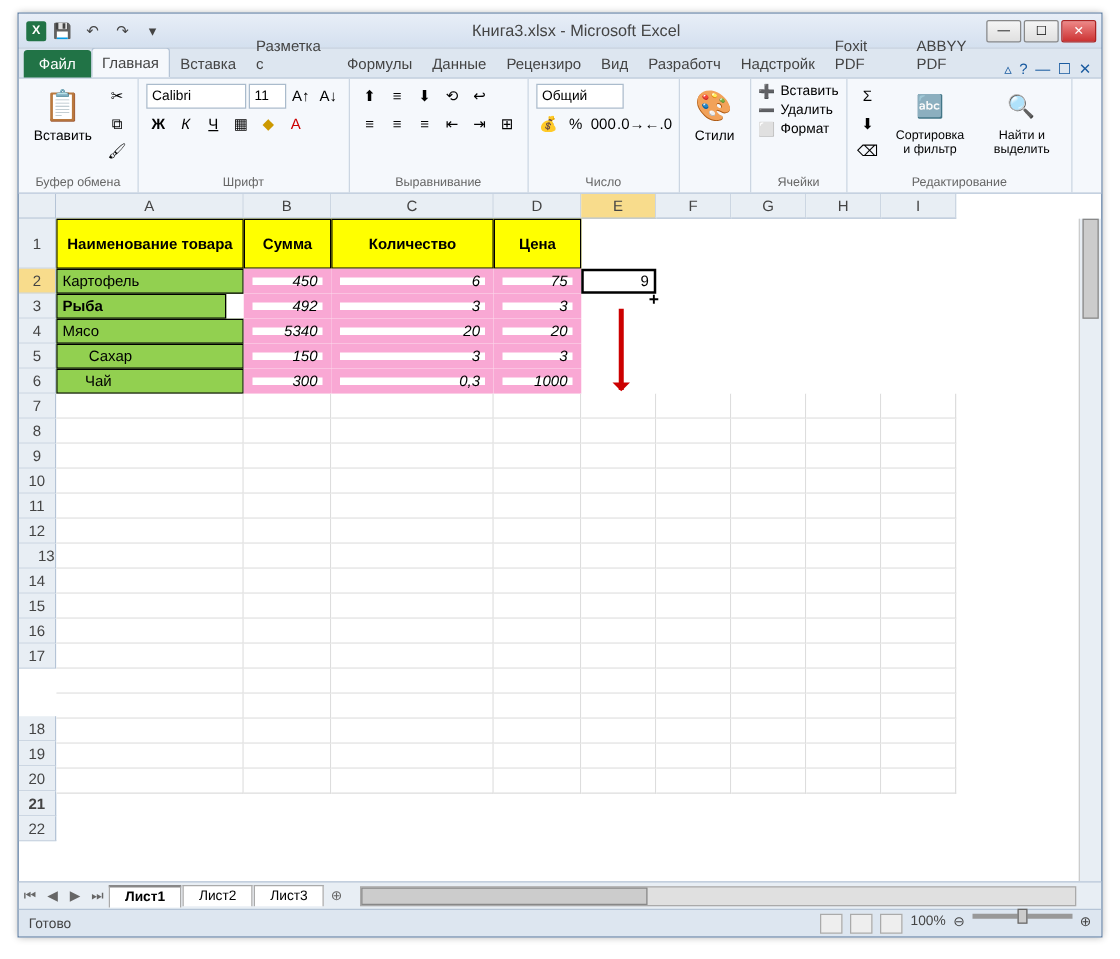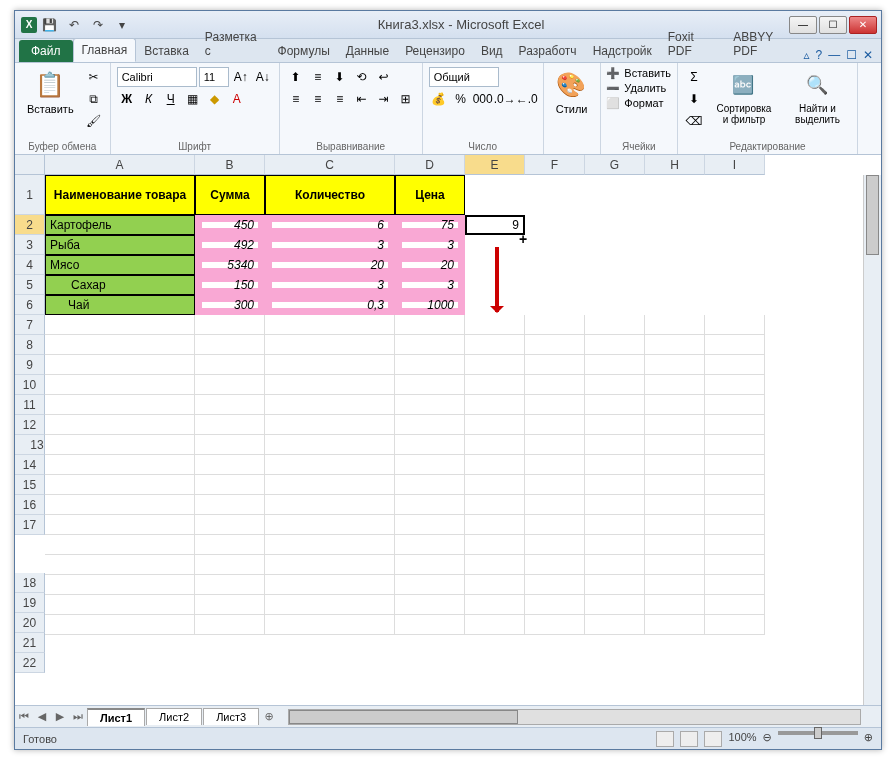--- a/index.html
+++ b/index.html
@@ -275,21 +275,21 @@
           <div class="row-h" style="height: 20px;">11</div>
           <div class="row-h" style="height: 20px;">12</div>
           <div class="row-h" style="height: 20px; padding-left: 15px;">13</div>
           <div class="row-h" style="height: 20px;">14</div>
           <div class="row-h" style="height: 20px;">15</div>
           <div class="row-h" style="height: 20px;">16</div>
           <div class="row-h" style="height: 20px;">17</div>
           <div class="row-h" style="height: 20px; margin-top: 38px;">18</div>
           <div class="row-h" style="height: 20px;">19</div>
           <div class="row-h" style="height: 20px;">20</div>
-          <div class="row-h" style="height: 20px;">21</div>
+          <div class="row-h" style="height: 20px; font-weight: bold;">21</div>
           <div class="row-h" style="height: 20px;">22</div>
         </div>
     </div>
     <div class="grid-scroll">
       <div class="col-headers" id="col-headers">
           <div class="col-h" style="width: 150px;">A</div>
           <div class="col-h" style="width: 70px;">B</div>
           <div class="col-h" style="width: 130px;">C</div>
           <div class="col-h" style="width: 70px;">D</div>
           <div class="col-h sel" style="width: 60px;">E</div>
@@ -300,21 +300,21 @@
         </div>
       <div class="cells" id="cells" style="height:560px">
           <div class="cell hdr" style="left: 0px; top: 0px; width: 150px; height: 40px;">Наименование товара</div>
           <div class="cell hdr" style="left: 220px; top: 0px; width: 130px; height: 40px;">Количество</div>
           <div class="cell hdr" style="left: 150px; top: 0px; width: 70px; height: 40px;">Сумма</div>
           <div class="cell hdr" style="left: 350px; top: 0px; width: 70px; height: 40px;">Цена</div>
           <div class="cell green" style="left: 0px; top: 40px; width: 150px; height: 20px;">Картофель</div>
           <div class="cell data" style="left: 150px; top: 40px; width: 70px; height: 20px;">450</div>
           <div class="cell data" style="left: 220px; top: 40px; width: 130px; height: 20px;">6</div>
           <div class="cell data" style="left: 350px; top: 40px; width: 70px; height: 20px;">75</div>
-          <div class="cell green" style="left: 0px; top: 60px; width: 150px; height: 20px;">Рыба</div>
+          <div class="cell green" style="left: 0px; top: 60px; width: 136px; height: 20px; font-weight: bold;">Рыба</div>
           <div class="cell data" style="left: 150px; top: 60px; width: 70px; height: 20px;">492</div>
           <div class="cell data" style="left: 220px; top: 60px; width: 130px; height: 20px;">3</div>
           <div class="cell data" style="left: 350px; top: 60px; width: 70px; height: 20px;">3</div>
           <div class="cell green" style="left: 0px; top: 80px; width: 150px; height: 20px;">Мясо</div>
           <div class="cell data" style="left: 150px; top: 80px; width: 70px; height: 20px;">5340</div>
           <div class="cell data" style="left: 220px; top: 80px; width: 130px; height: 20px;">20</div>
           <div class="cell data" style="left: 350px; top: 80px; width: 70px; height: 20px;">20</div>
           <div class="cell green" style="left: 0px; top: 100px; width: 150px; height: 20px; padding-left: 25px;">Сахар</div>
           <div class="cell data" style="left: 150px; top: 100px; width: 70px; height: 20px;">150</div>
           <div class="cell data" style="left: 220px; top: 100px; width: 130px; height: 20px;">3</div>

